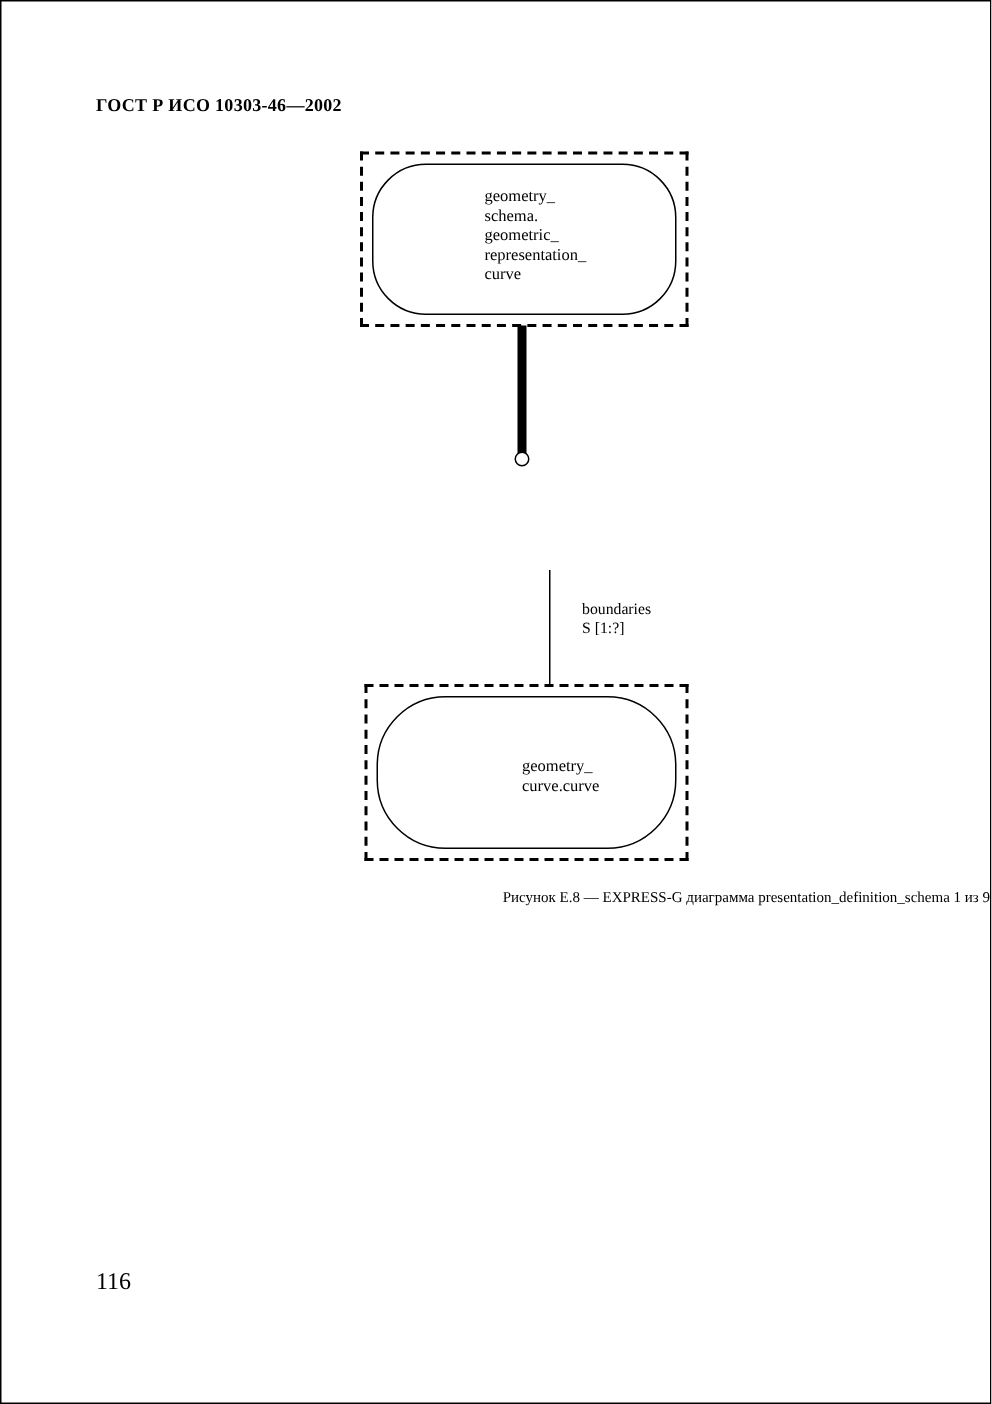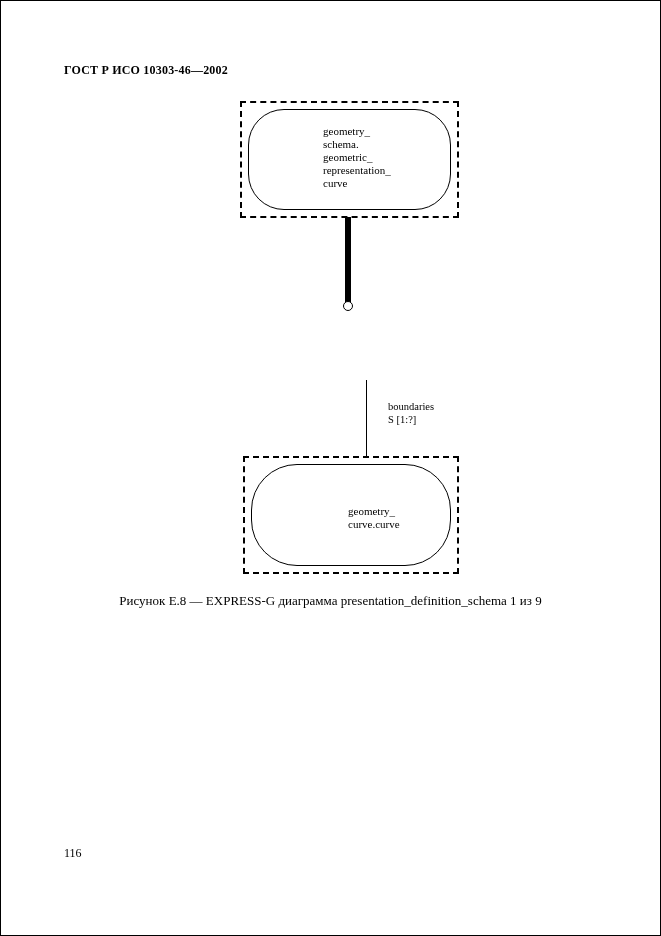--- a/index.html
+++ b/index.html
@@ -79,28 +79,28 @@
     left: 371px; top: 399px;
     font-size: 10.5px;
     line-height: 13px;
     white-space: nowrap;
     margin-left: 16px;
   }
   .caption {
     position: absolute;
     left: 0; right: 0;
     top: 592px;
-    text-align: center;
-    font-size: 13px;
+    text-align: right;
+    font-size: 10px;
   }
   .page-number {
     position: absolute;
     left: 63px;
     top: 845px;
-    font-size: 12px;
+    font-size: 16px;
   }
 </style>
 </head>
 <body>
 
 <div class="page">
 
   <div class="header">ГОСТ Р ИСО 10303-46—2002</div>
 
   <div class="dashed-frame top-frame">

